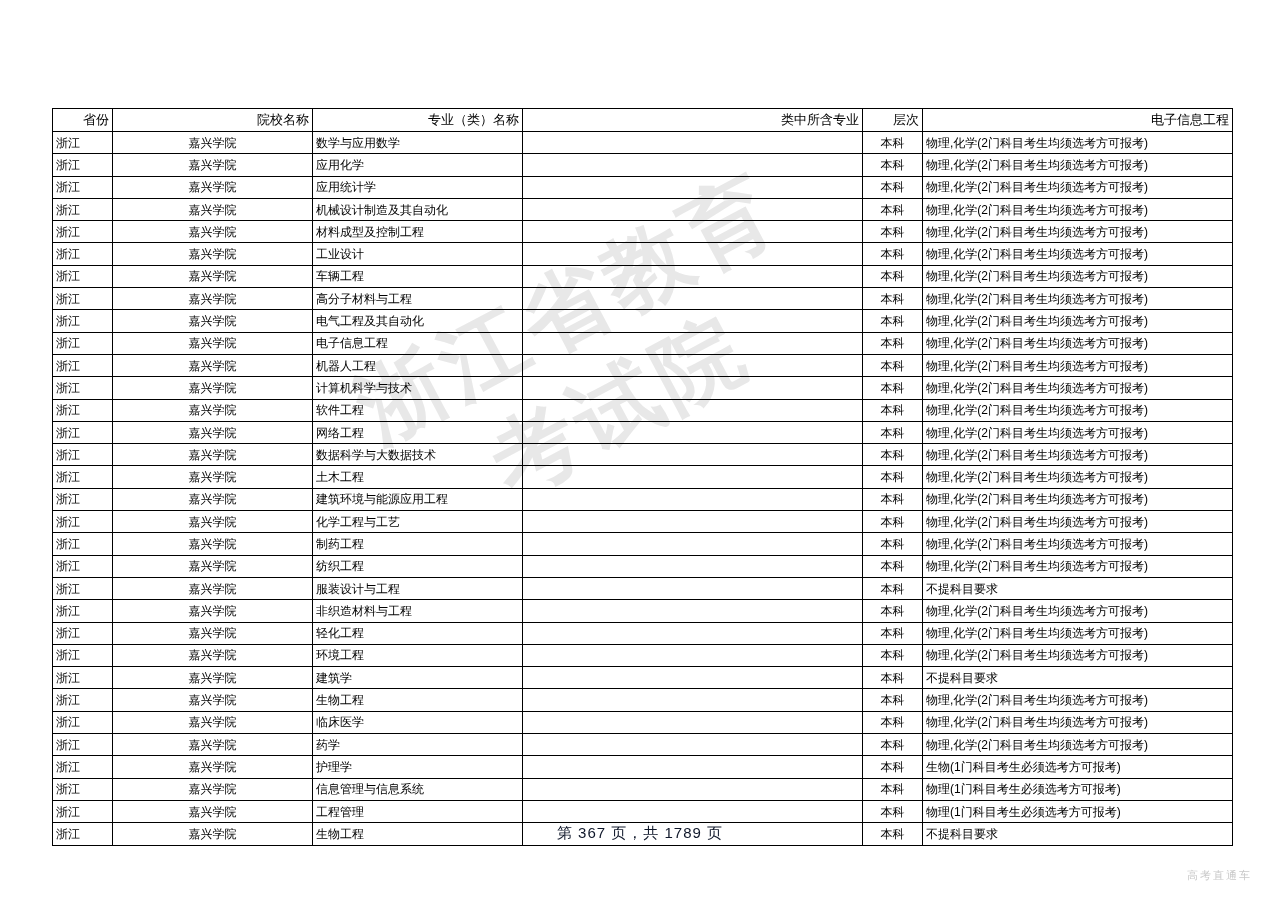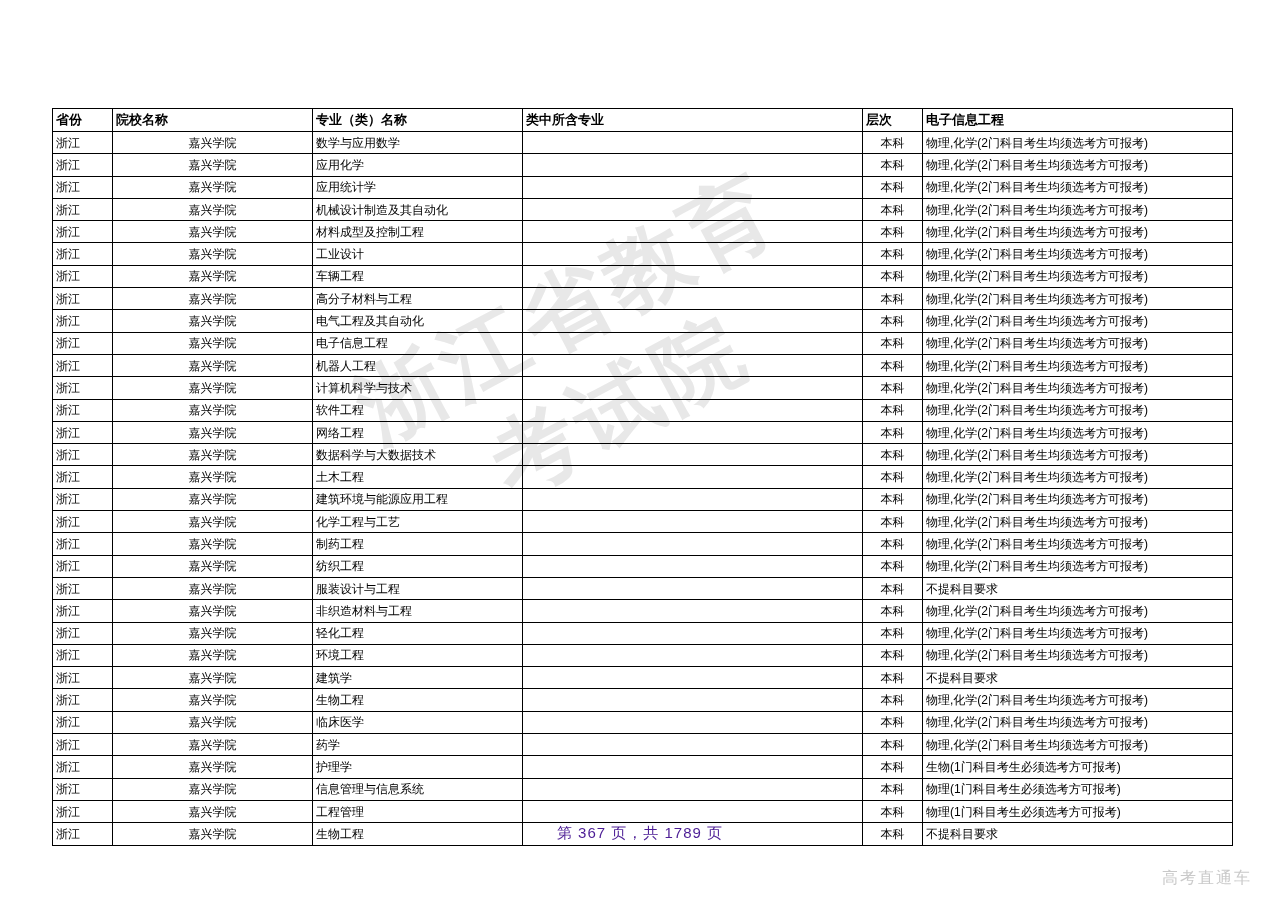--- a/index.html
+++ b/index.html
@@ -56,22 +56,22 @@
     border: 1px solid #000000;
     font-size: 12px;
     color: #000000;
     padding: 0 3px;
     height: 21.3px;
     line-height: 20px;
     overflow: hidden;
     white-space: nowrap;
   }
   table.maintable th {
-    font-weight: bold;
-    text-align: left;
+    font-weight: normal;
+    text-align: right;
     font-size: 13px;
     height: 22px;
   }
   col.c-prov { width: 60px; }
   col.c-school { width: 200px; }
   col.c-major { width: 210px; }
   col.c-included { width: 340px; }
   col.c-level { width: 60px; }
   col.c-req { width: 310px; }
 
@@ -82,29 +82,29 @@
   td.level { text-align: center; margin-left: 20px; }
   td.req { text-align: left; padding-left: 4px; }
 
   .footer {
     position: absolute;
     left: 0;
     top: 824px;
     width: 1280px;
     text-align: center;
     font-size: 15px;
-    color: #4c1d95;
+    color: #0f172a;
     letter-spacing: 1px;
     z-index: 2;
   }
   .brand {
     position: absolute;
     right: 28px;
-    bottom: 16px;
-    font-size: 16px;
+    bottom: 22px;
+    font-size: 11px;
     color: #c9c9c9;
     letter-spacing: 2px;
     z-index: 2;
   }
 </style>
 </head>
 <body>
 
 <div class="page">
 

